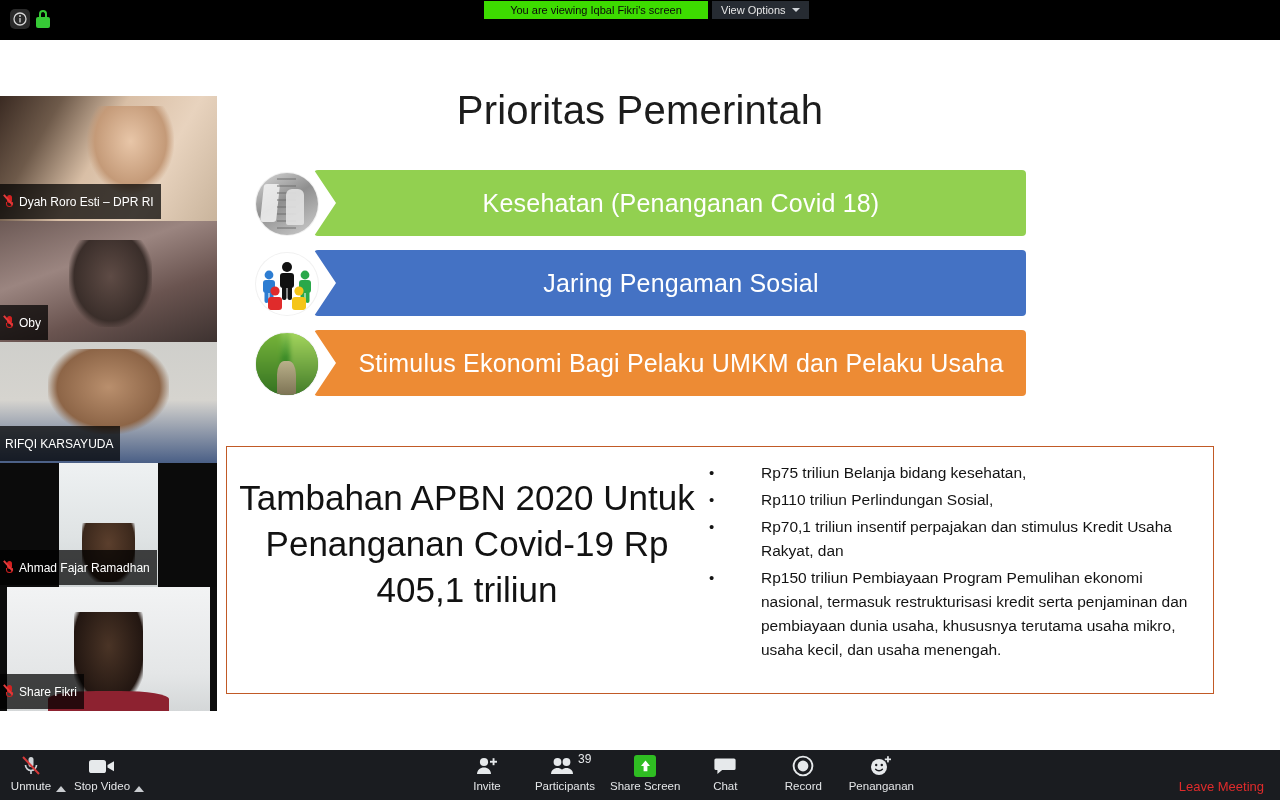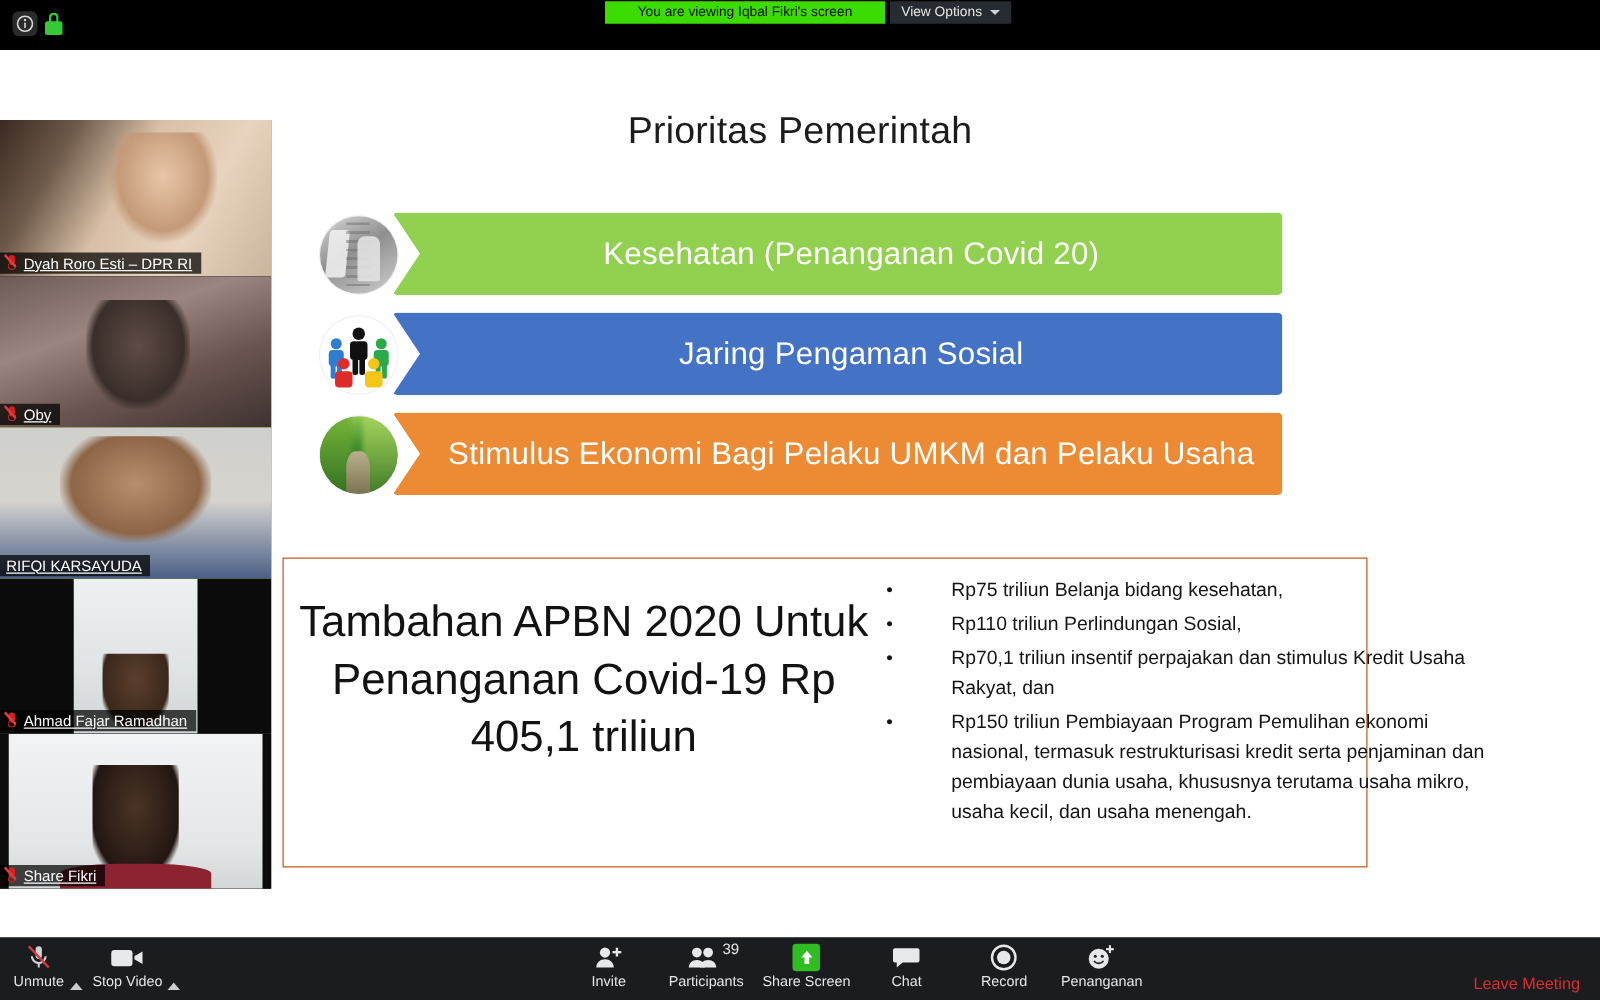--- a/index.html
+++ b/index.html
@@ -40,21 +40,21 @@
   }
   .caret-dn { width: 0; height: 0; border-left: 4px solid transparent; border-right: 4px solid transparent; border-top: 4px solid #cfd3d8; }
 
   
   .slide {
     position: absolute; left: 0; top: 40px; width: 1280px; height: 710px;
     background: #ffffff;
   }
   .slide-title {
     position: absolute; left: 0; top: 48px; width: 1280px;
-    text-align: center; font-size: 30px; color: #1c1c1c; font-weight: 400;
+    text-align: center; font-size: 40px; color: #1c1c1c; font-weight: 400;
     letter-spacing: .2px;
   }
 
   .bar-row { position: absolute; height: 66px; }
   .bar-row .bar {
     position: absolute; left: 58px; top: 0; height: 66px;
     display: flex; align-items: center; justify-content: center;
     color: #ffffff; font-size: 25px; letter-spacing: .2px;
     border-radius: 4px;
     -webkit-clip-path: polygon(0 0, 100% 0, 100% 100%, 0 100%, 22px 50%);
@@ -74,42 +74,42 @@
   .badge-health .grill { position:absolute; left:34%; top:8%; width:30%; height:84%; background:repeating-linear-gradient(#6e6e6e 0 2px, transparent 2px 7px); opacity:.5; }
 
   .badge-social { background: #ffffff; position: relative; }
   .badge-forest { background: linear-gradient(170deg,#9fd25a 0%,#3f8f2a 40%,#1f5c18 100%); position: relative; overflow: hidden; }
   .badge-forest::before { content:""; position:absolute; left:-10%; top:-10%; width:50%; height:120%; background:linear-gradient(180deg,#7dbb3c,#2d6b1f); filter:blur(2px); }
   .badge-forest::after { content:""; position:absolute; right:-10%; top:-5%; width:55%; height:120%; background:linear-gradient(180deg,#a8d95f,#356f22); filter:blur(2px); }
   .badge-forest .path { position:absolute; left:34%; bottom:0; width:30%; height:55%; background:linear-gradient(180deg,#b9b08a,#7d7354); border-radius:40% 40% 0 0; z-index:2; }
 
   
   .lower-box {
-    position: absolute; left: 226px; top: 406px; width: 868px; height: 248px;
+    position: absolute; left: 226px; top: 406px; width: 988px; height: 248px;
     border: 1.6px solid #c15a26; background: #ffffff;
   }
   .lower-left {
     position: absolute; left: 10px; top: 28px; width: 460px;
     text-align: center; font-size: 35px; line-height: 1.32; color: #121212;
   }
   .lower-right { position: absolute; left: 482px; top: 14px; width: 492px; }
   .blt { display: flex; font-size: 15.5px; line-height: 1.55; color: #141414; margin-bottom: 3px; }
   .blt .dot { width: 14px; flex: 0 0 14px; font-size: 15px; }
   .blt .txt { flex: 1; margin-left: 38px; }
 
   
   .thumbs { position: absolute; left: 0; top: 96px; width: 217px; }
   .thumb { position: relative; width: 217px; overflow: hidden; background: #111; }
   .thumb.active { outline: 2px solid #c9e265; outline-offset: -2px; }
   .thumb .vid { position: absolute; inset: 0; }
   .namebar {
-    position: absolute; left: 0; bottom: 2px; height: 17px;
+    position: absolute; left: 0; bottom: 2px; height: 35px;
     background: rgba(0,0,0,.72); color: #fff; font-size: 12px;
     display: flex; align-items: center; gap: 5px; padding: 0 7px 0 5px; z-index: 4;
-    max-width: 100%; white-space: nowrap; text-decoration: underline;
+    max-width: 100%; white-space: nowrap;
   }
   .mute-ico { width: 9px; height: 13px; position: relative; flex: 0 0 9px; }
   .mute-ico .mbody { position: absolute; left: 2px; top: 0; width: 5px; height: 8px; background: #d32020; border-radius: 3px; }
   .mute-ico .mstand { position: absolute; left: 1px; top: 7px; width: 7px; height: 5px; border: 1.3px solid #d32020; border-top: none; border-radius: 0 0 4px 4px; }
   .mute-ico .mslash { position: absolute; left: -1px; top: -1px; width: 13px; height: 1.6px; background: #e23b3b; transform: rotate(48deg); transform-origin: left center; }
 
   
   .v1 { background: linear-gradient(120deg,#3a2a22 0%,#6e5a4a 22%,#d9bfa6 45%,#e8d3be 70%,#c9b49c 100%); }
   .v1::after { content:""; position:absolute; left:40%; top:8%; width:40%; height:70%; background:radial-gradient(ellipse at 50% 40%, #e8c6a8 0%, #c49a78 58%, rgba(0,0,0,0) 72%); }
   .v2 { background: linear-gradient(160deg,#6d5a56 0%,#9b8580 35%,#6a5450 65%,#3d3230 100%); }
@@ -171,21 +171,21 @@
     </div>
   </div>
 
   <div class="slide">
     <div class="slide-title">Prioritas Pemerintah</div>
 
     <div class="bar-row" id="row0" style="left:256px; top:130px; width:768px;">
       <div class="badge badge-health">
           <div class="grill"></div>
         </div>
-      <div class="bar" id="bar0" style="background: rgb(146, 208, 80); width: 712px; font-size: 25px;">Kesehatan (Penanganan Covid 20)</div>
+      <div class="bar" id="bar0" style="background: rgb(146, 208, 80); width: 712px; font-size: 25px;">Kesehatan (Penanganan Covid 18)</div>
     </div>
 
     <div class="bar-row" id="row1" style="left:256px; top:210px; width:768px;">
       <div class="badge badge-social">
         <svg width="62" height="62" viewBox="0 0 62 62" aria-hidden="true">
           <circle cx="31" cy="31" r="30" fill="#ffffff"></circle>
           <g>
             <circle cx="31" cy="14" r="5" fill="#111"></circle>
               <rect x="24" y="20" width="14" height="15" rx="3" fill="#111"></rect>
             <rect x="26" y="33" width="4.5" height="14" rx="2" fill="#111"></rect>

